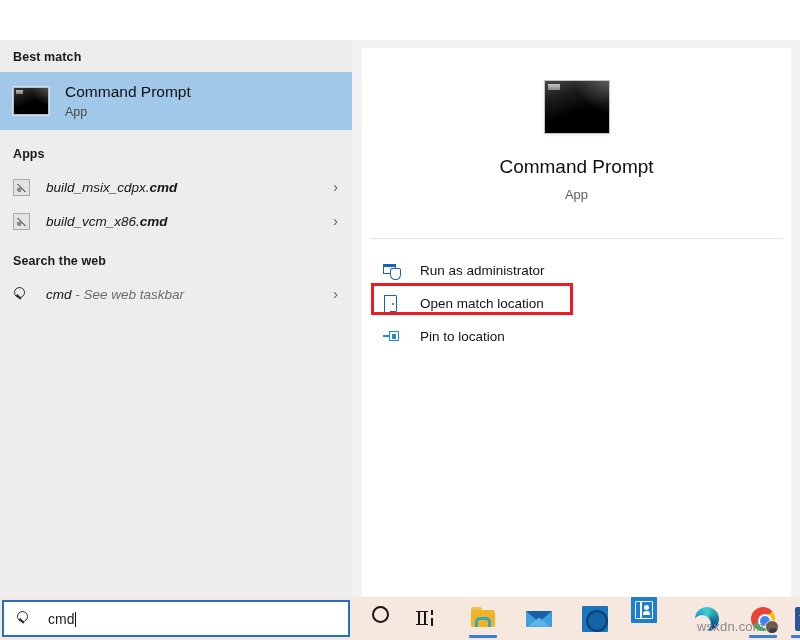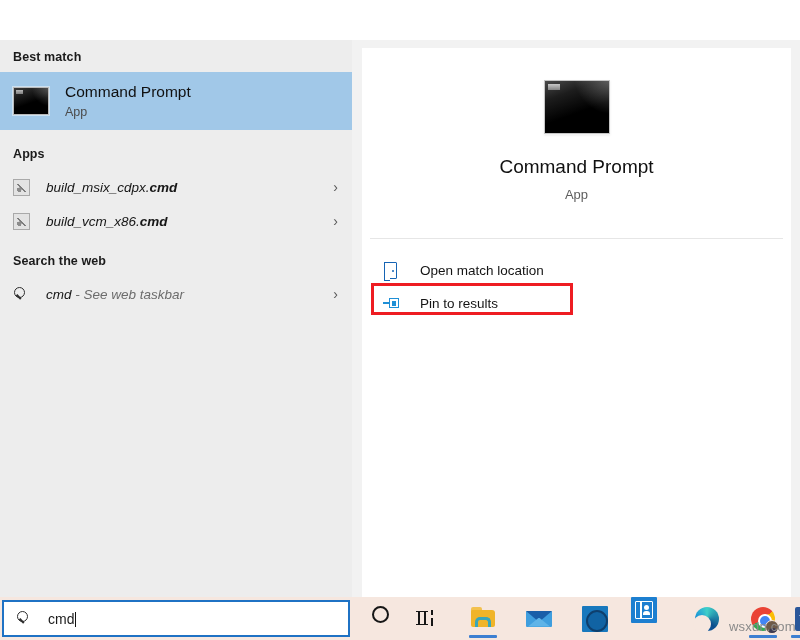--- a/index.html
+++ b/index.html
@@ -349,21 +349,21 @@
     display: flex; align-items: center; justify-content: center;
   }
   .ic-word .w {
     color: #ffffff; font-size: 13px; font-weight: bold;
     font-family: "Liberation Serif", serif; line-height: 1;
   }
 
   .watermark {
     position: absolute; left: 697px; top: 619px;
     font-size: 13px; color: #8a8a8a;
-    letter-spacing: .2px; white-space: nowrap; margin-left: 32px;
+    letter-spacing: .2px; white-space: nowrap;
   }
   .top-strip {
     position: absolute; left: 352px; top: 0; width: 448px; height: 8px;
     background: #f2f2f2;
   }
   .right-strip {
     position: absolute; left: 791px; top: 0; width: 9px; height: 597px;
     background: #f2f2f2;
   }
 </style>
@@ -427,35 +427,42 @@
         <div class="cmd-tile-big"></div>
         <div class="preview-title">Command Prompt</div>
         <div class="preview-sub">App</div>
       </div>
 
       <div class="divider"></div>
 
       <div class="actions">
 
 
+        <div class="action-row">
+          <div class="action-icon ic-admin">
+            <div class="win"></div>
+              <div class="shield"></div>
+          </div>
+          <div class="action-label">Run as administrator</div>
+        </div>
 
         <div class="action-row">
           <div class="action-icon ic-folder">
             <div class="door"></div>
           </div>
           <div class="action-label">Open match location</div>
         </div>
 
 
         <div class="action-row">
           <div class="action-icon ic-pin">
             <div class="head"></div>
               <div class="stem"></div>
           </div>
-          <div class="action-label">Pin to results</div>
+          <div class="action-label">Pin to location</div>
         </div>
 
         <div class="highlight-box"></div>
       </div>
     </div>
   </div>
 
   <div class="taskbar">
 
     <div class="search-box">

